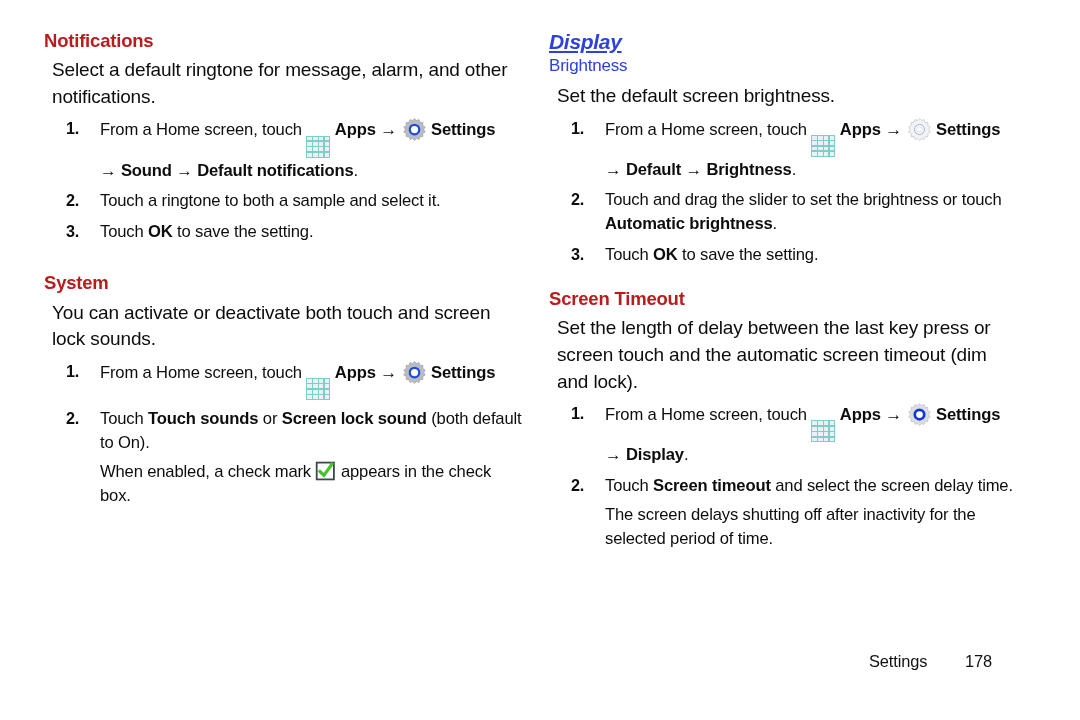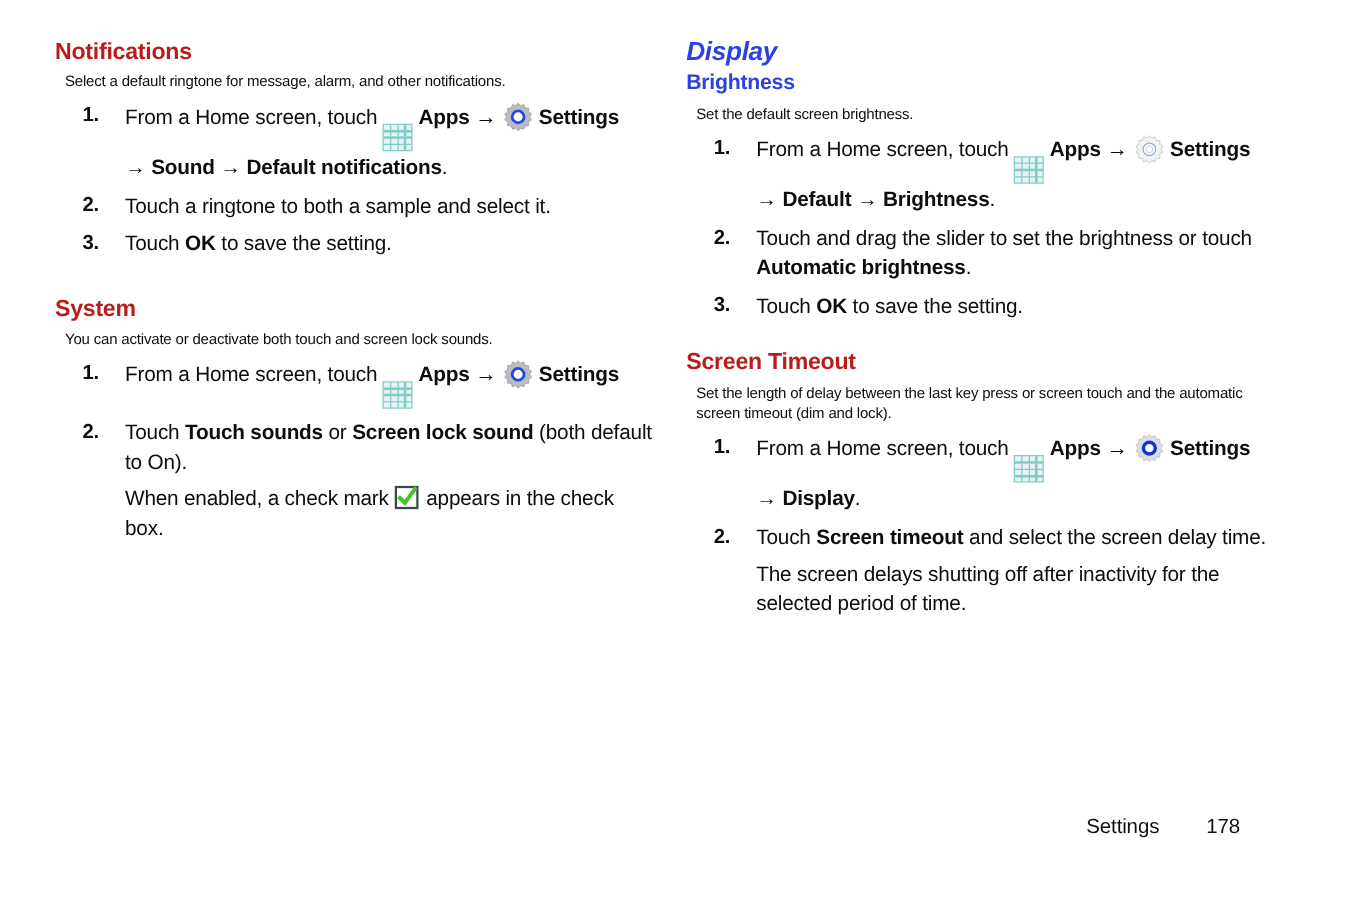--- a/index.html
+++ b/index.html
@@ -39,35 +39,36 @@
     line-height: 1.15;
   }
   .h-display {
     color: #2b41e0;
     font-weight: bold;
     font-style: italic;
     font-size: 21px;
     letter-spacing: -0.3px;
     margin: 0 0 2px 0;
     line-height: 1.12;
+    text-decoration: underline;
   }
   .h-sub {
     color: #2b41e0;
-    font-weight: bold;
+    font-weight: normal;
     font-size: 17px;
     letter-spacing: -0.2px;
     margin: 0 0 8px 0;
     line-height: 1.15;
   }
   .h-gap-top { margin-top: 22px; }
   .h-gap-top-sm { margin-top: 29px; }
 
   
   .para {
-    font-size: 12px;
+    font-size: 19px;
     line-height: 1.40;
     margin: 0 0 7px 0;
     padding-left: 8px;
     letter-spacing: -0.15px;
   }
 
   
   .steps {
     margin: 0;
     padding: 0;

